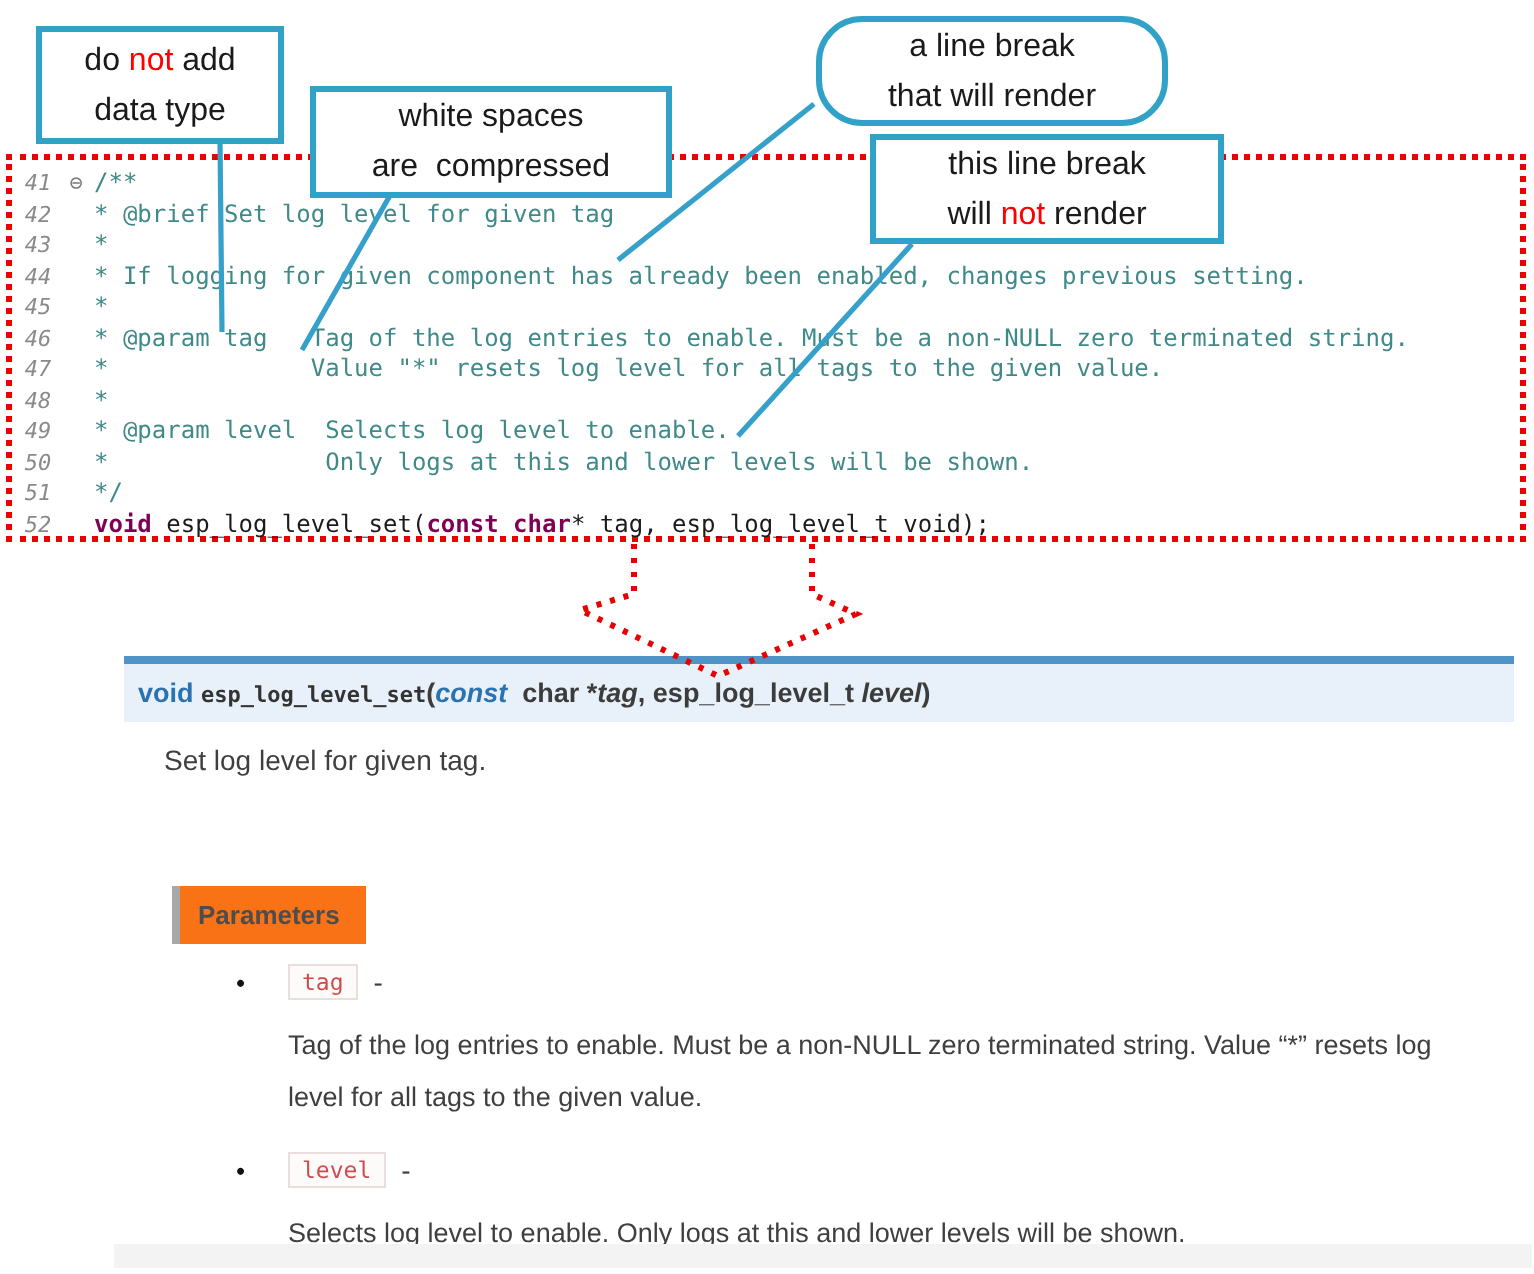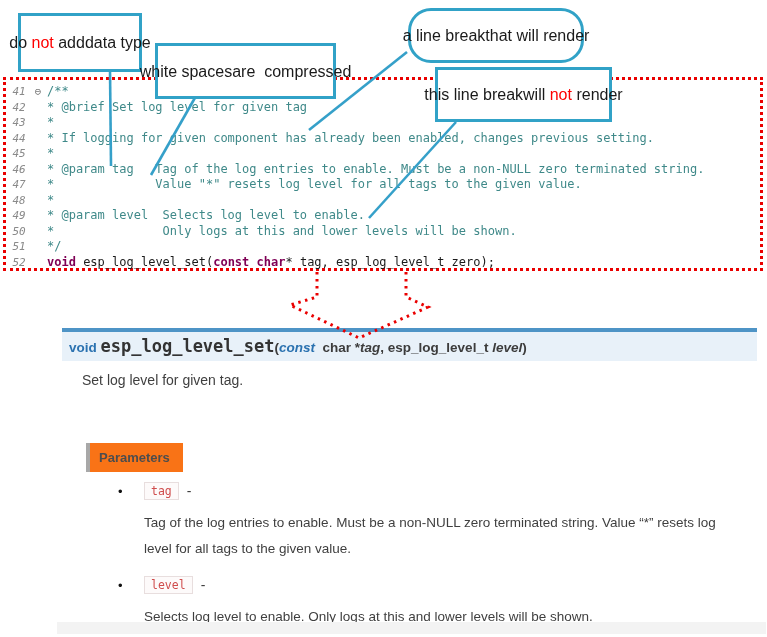--- a/index.html
+++ b/index.html
@@ -1,21 +1,21 @@
 <!DOCTYPE html>
 <html><head>
 <meta charset="utf-8">
 <style>
   html,body{margin:0;padding:0;}
   body{width:767px;height:637px;position:relative;background:#ffffff;overflow:hidden;
        font-family:"Liberation Sans",sans-serif;}
 
   
   .callout{position:absolute;background:#ffffff;border:3px solid #31a2c7;z-index:6;
-           display:flex;flex-direction:row;justify-content:center;align-items:center;
+           display:flex;flex-direction:column;justify-content:center;align-items:center;
            font-size:16px;line-height:25px;color:#1a1a1a;text-align:center;}
   .callout .cl-line{white-space:pre;}
   .callout .red{color:#fe0000;}
   #callout-0{left:18px;top:13px;width:118px;height:53px;}
   #callout-1{left:155px;top:43px;width:175px;height:50px;}
   #callout-2{left:408px;top:8px;width:170px;height:49px;border-radius:23px;}
   #callout-3{left:407px;top:67px;width:171px;height:49px;margin-left:28px;}
 
   
   .code-frame{position:absolute;left:3px;top:77px;width:754px;height:188px;
@@ -35,21 +35,21 @@
   
   #overlay{position:absolute;left:0;top:0;z-index:4;pointer-events:none;}
 
   
   .doc-panel{position:absolute;left:57px;top:318px;width:709px;height:316px;z-index:2;}
   .sig-box{position:absolute;left:5px;top:10px;width:688px;height:29px;background:#e8f1f9;
            border-top:4px solid #4e94c6;line-height:29px;padding-left:7px;
            font-size:13.5px;color:#3c3c3c;white-space:pre;}
   .sig-kw{color:#2b72b0;font-weight:bold;}
   .sig-kwi{color:#2b72b0;font-weight:bold;font-style:italic;}
-  .sig-fn{font-family:"DejaVu Sans Mono",monospace;font-weight:bold;color:#333;font-size:17px;}
+  .sig-fn{font-family:"DejaVu Sans Mono",monospace;font-weight:bold;color:#333;font-size:11px;}
   .sig-p{font-weight:600;}
   .sig-i{font-weight:600;font-style:italic;}
   .doc-text{position:absolute;left:25px;color:#3f3f3f;font-size:14px;}
   #doc-brief{top:54px;}
   #doc-desc{top:86px;}
   .params-header{position:absolute;left:29px;top:125px;background:#f97316;
                  border-left:4px solid #a8a8a8;padding:7px 13px 7px 9px;
                  font-weight:bold;font-size:13px;color:#4d4d4d;}
   .param-list{position:absolute;left:47px;top:162px;width:620px;}
   .param-item{margin-bottom:13px;}
@@ -71,21 +71,21 @@
     <div class="code-row"><span class="lnum">42</span><span class="fold"></span><pre><span class="tok-comment">* @brief Set log level for given tag</span></pre></div>
     <div class="code-row"><span class="lnum">43</span><span class="fold"></span><pre><span class="tok-comment">*</span></pre></div>
     <div class="code-row"><span class="lnum">44</span><span class="fold"></span><pre><span class="tok-comment">* If logging for given component has already been enabled, changes previous setting.</span></pre></div>
     <div class="code-row"><span class="lnum">45</span><span class="fold"></span><pre><span class="tok-comment">*</span></pre></div>
     <div class="code-row"><span class="lnum">46</span><span class="fold"></span><pre><span class="tok-comment">* @param tag   Tag of the log entries to enable. Must be a non-NULL zero terminated string.</span></pre></div>
     <div class="code-row"><span class="lnum">47</span><span class="fold"></span><pre><span class="tok-comment">*              Value "*" resets log level for all tags to the given value.</span></pre></div>
     <div class="code-row"><span class="lnum">48</span><span class="fold"></span><pre><span class="tok-comment">*</span></pre></div>
     <div class="code-row"><span class="lnum">49</span><span class="fold"></span><pre><span class="tok-comment">* @param level  Selects log level to enable.</span></pre></div>
     <div class="code-row"><span class="lnum">50</span><span class="fold"></span><pre><span class="tok-comment">*               Only logs at this and lower levels will be shown.</span></pre></div>
     <div class="code-row"><span class="lnum">51</span><span class="fold"></span><pre><span class="tok-comment">*/</span></pre></div>
-    <div class="code-row"><span class="lnum">52</span><span class="fold"></span><pre><span class="tok-kw">void</span><span class="tok-code"> esp_log_level_set(</span><span class="tok-kw">const</span><span class="tok-code"> </span><span class="tok-kw">char</span><span class="tok-code">* tag, esp_log_level_t zero);</span></pre></div>
+    <div class="code-row"><span class="lnum">52</span><span class="fold"></span><pre><span class="tok-kw">void</span><span class="tok-code"> esp_log_level_set(</span><span class="tok-kw">const</span><span class="tok-code"> </span><span class="tok-kw">char</span><span class="tok-code">* tag, esp_log_level_t void);</span></pre></div>
   </div>
 
 <div class="callout" id="callout-0">
     <div class="cl-line"><span>do </span><span class="red">not</span><span> add</span></div>
     <div class="cl-line"><span>data type</span></div>
   </div>
 <div class="callout" id="callout-1">
     <div class="cl-line"><span>white spaces</span></div>
     <div class="cl-line"><span>are  compressed</span></div>
   </div>

